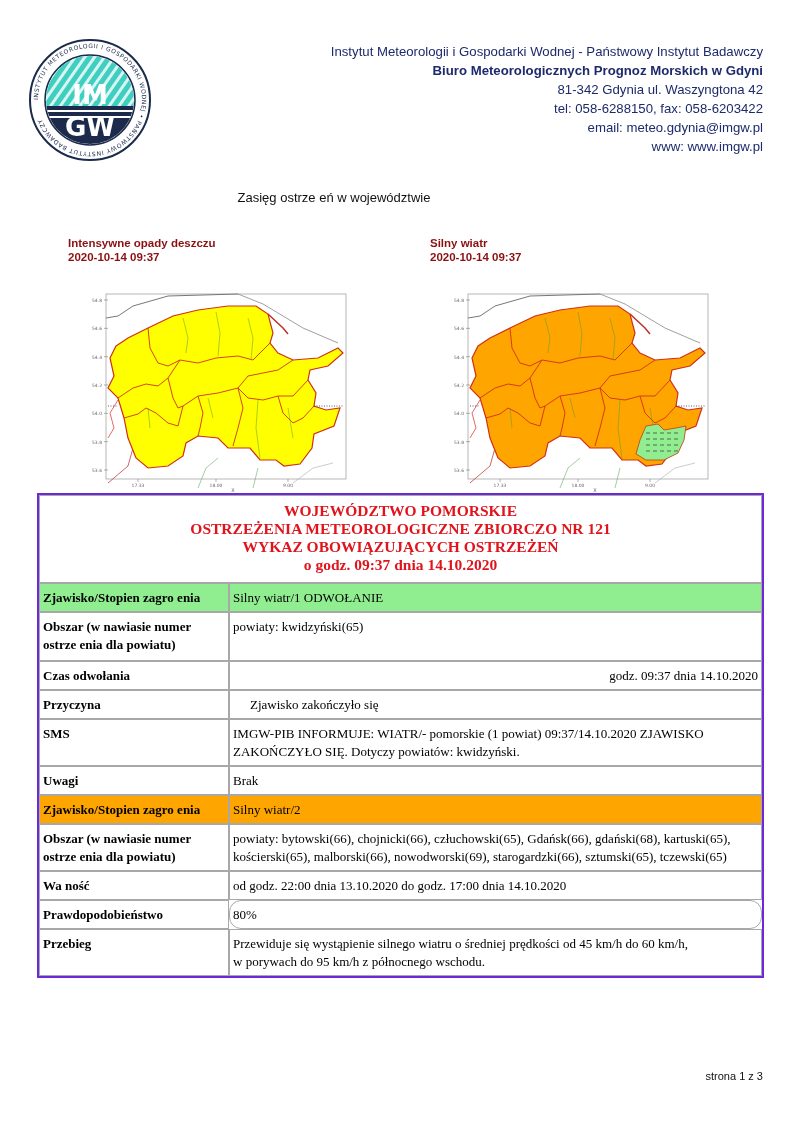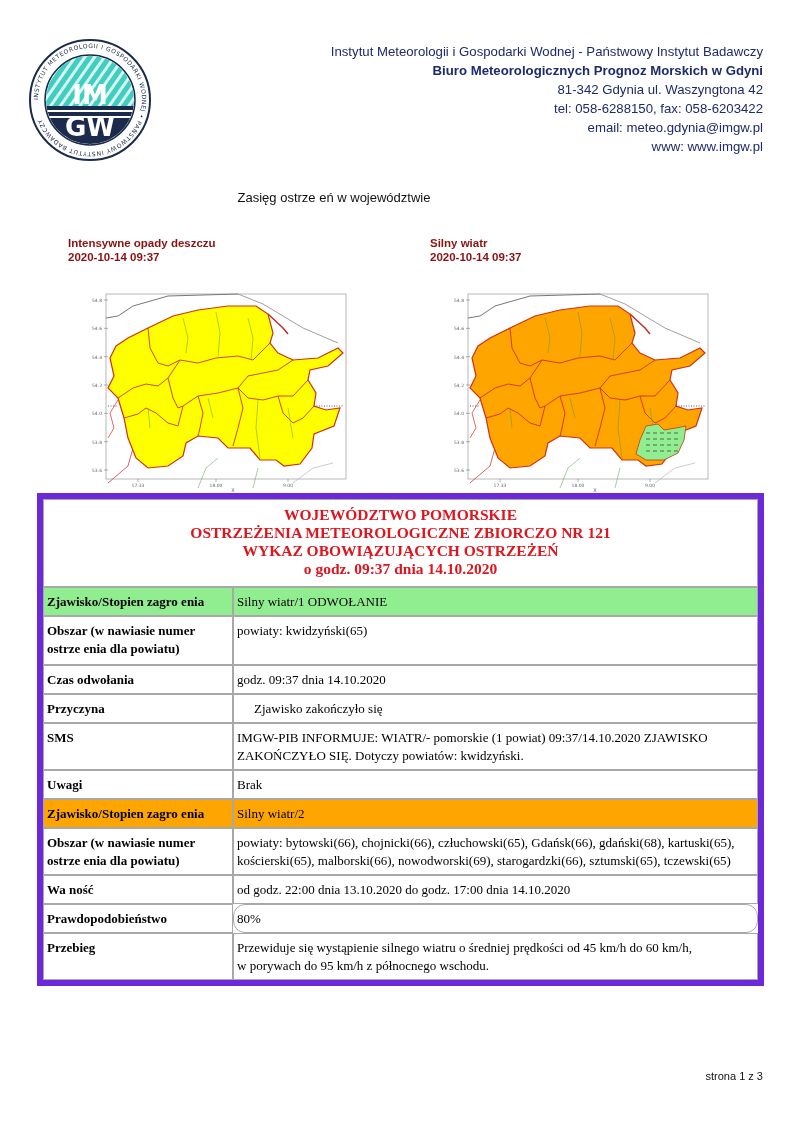--- a/index.html
+++ b/index.html
@@ -11,21 +11,21 @@
   .header .bold { font-weight: bold; }
 
   .maps-title { position: absolute; left: 0; width: 668px; top: 190px; text-align: center; font-size: 13px; color: #111; }
 
   .map-block { position: absolute; top: 236px; width: 300px; text-align: left; }
   .map-block.left { left: 68px; }
   .map-block.right { left: 430px; }
   .map-caption { color: #8b1010; font-weight: bold; font-size: 11.5px; line-height: 14px; }
   .map-svg { display: block; margin: 24px auto 0; }
 
-  .doc-table { position: absolute; left: 37px; top: 493px; width: 727px; border-collapse: separate; border-spacing: 0; border: 6px solid #6d28d9; font-family: "Liberation Serif", serif; font-size: 13px; }
+  .doc-table { position: absolute; left: 37px; top: 493px; width: 727px; border-collapse: separate; border-spacing: 0; border: 2px solid #6d28d9; font-family: "Liberation Serif", serif; font-size: 13px; }
   .doc-table td { border: 1px solid #a8a8a8; vertical-align: top; padding: 5px 3px 4px 3px; line-height: 18px; }
   .doc-table td.lbl { width: 182px; font-weight: bold; }
   .title-cell { text-align: center; color: #e0141c; font-weight: bold; font-size: 15.5px; line-height: 22px; padding: 6px 0 8px 0 !important; }
   .row-green td { background: #90ee90; }
   .row-orange td { background: #ffa500; }
   .tall td { height: 38px; }
 
   .footer { position: absolute; right: 37px; top: 1070px; font-size: 11px; color: #111; }
 </style>
 </head>
@@ -196,21 +196,21 @@
   <tr class="row-green">
         <td class="lbl">Zjawisko/Stopien zagro  enia</td>
         <td style="white-space: pre-line;">Silny wiatr/1 ODWOŁANIE</td>
       </tr>
       <tr class="tall">
         <td class="lbl">Obszar (w nawiasie numer ostrze  enia dla powiatu)</td>
         <td style="white-space: pre-line;">powiaty: kwidzyński(65)</td>
       </tr>
       <tr>
         <td class="lbl">Czas odwołania</td>
-        <td style="white-space: pre-line;">godz. 09:37 dnia 14.10.2020</td>
+        <td style="white-space: pre-line; text-align: right;">godz. 09:37 dnia 14.10.2020</td>
       </tr>
       <tr>
         <td class="lbl">Przyczyna</td>
         <td style="white-space: pre-line; padding-left: 20px;">Zjawisko zakończyło się</td>
       </tr>
       <tr>
         <td class="lbl">SMS</td>
         <td style="white-space: pre-line;">IMGW-PIB INFORMUJE: WIATR/- pomorskie (1 powiat) 09:37/14.10.2020 ZJAWISKO ZAKOŃCZYŁO SIĘ. Dotyczy powiatów: kwidzyński.</td>
       </tr>
       <tr>

